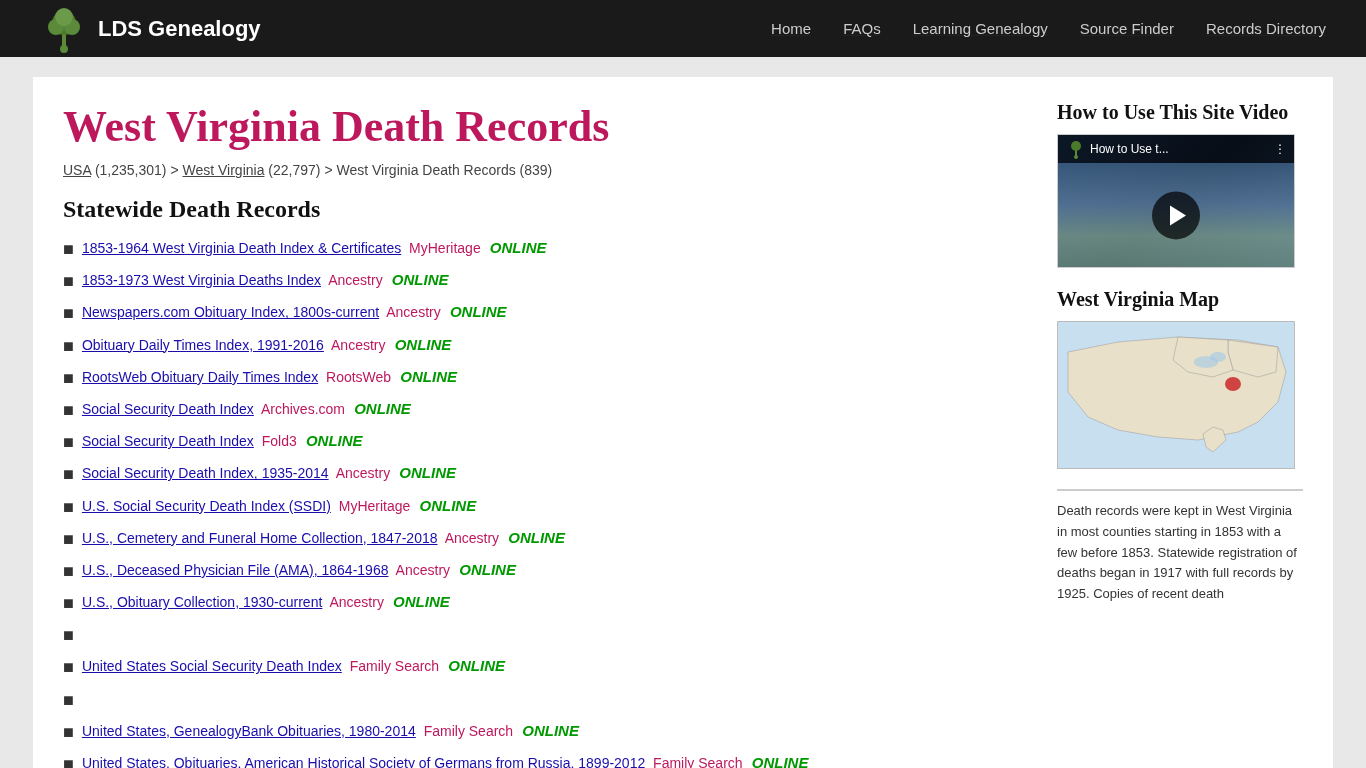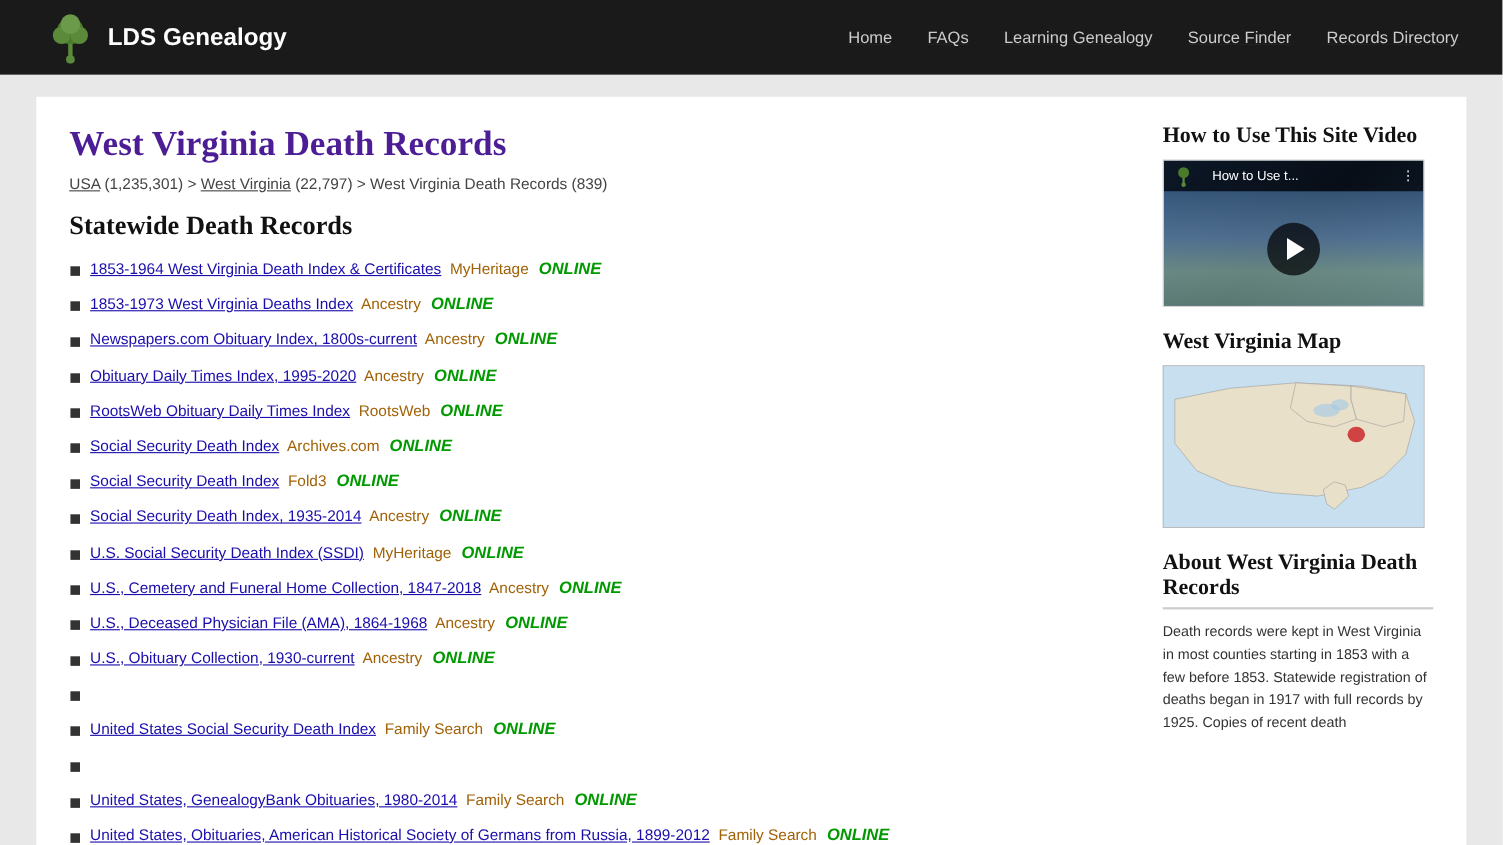--- a/index.html
+++ b/index.html
@@ -4,21 +4,21 @@
   <style>
     * { margin: 0; padding: 0; box-sizing: border-box; }
     body { font-family: Georgia, 'Times New Roman', serif; font-size: 15px; color: #222; background: #e8e8e8; }
 
     
     #header {
       background: #1a1a1a;
       display: flex;
       align-items: center;
       padding: 0 40px;
-      height: 68px;
+      height: 57px;
     }
     #logo-area {
       display: flex;
       align-items: center;
       gap: 10px;
       margin-right: auto;
     }
     #logo-icon {
       width: 48px;
       height: 48px;
@@ -58,23 +58,23 @@
       background: #fff;
       padding: 24px 30px;
     }
 
     
     #main-content {
       flex: 1;
       min-width: 0;
     }
     #page-title {
-      font-size: 32px;
-      font-weight: bold;
-      color: #4c1d95;
+      font-size: 44px;
+      font-weight: bold;
+      color: #be185d;
       font-family: Georgia, serif;
       margin-bottom: 10px;
     }
     #breadcrumb {
       font-family: Liberation Sans, sans-serif;
       font-size: 14px;
       color: #444;
       margin-bottom: 18px;
     }
     #breadcrumb a {
@@ -107,21 +107,21 @@
       font-size: 18px;
       line-height: 1.4;
       flex-shrink: 0;
     }
     .record-link {
       color: #1a0dab;
       text-decoration: underline;
       cursor: pointer;
     }
     .provider {
-      color: #a16207;
+      color: #be185d;
       margin-left: 4px;
       margin-top: 16px;
     }
     .online-badge {
       color: #009900;
       font-style: italic;
       font-weight: bold;
       font-size: 15px;
       margin-left: 5px;
     }
@@ -148,21 +148,21 @@
       overflow: hidden;
     }
     #video-top-bar {
       background: rgba(0,0,0,0.7);
       color: #fff;
       font-family: Arial, sans-serif;
       font-size: 12px;
       padding: 4px 8px;
       display: flex;
       align-items: center;
-      gap: 16px;
+      gap: 4px;
     }
     #video-play-btn {
       position: absolute;
       top: 50%;
       left: 50%;
       transform: translate(-50%, -20%);
       width: 48px;
       height: 48px;
       background: rgba(0,0,0,0.7);
       border-radius: 50%;
@@ -271,21 +271,21 @@
           <li>
             <span class="bullet">■</span>
             <span><a class="record-link">1853-1973 West Virginia Deaths Index</a><span class="provider"> Ancestry</span><span class="online-badge"> ONLINE</span></span>
           </li>
           <li>
             <span class="bullet">■</span>
             <span><a class="record-link">Newspapers.com Obituary Index, 1800s-current</a><span class="provider"> Ancestry</span><span class="online-badge"> ONLINE</span></span>
           </li>
           <li>
             <span class="bullet">■</span>
-            <span><a class="record-link">Obituary Daily Times Index, 1995-2020</a><span class="provider"> Ancestry</span><span class="online-badge"> ONLINE</span></span>
+            <span><a class="record-link">Obituary Daily Times Index, 1991-2016</a><span class="provider"> Ancestry</span><span class="online-badge"> ONLINE</span></span>
           </li>
           <li>
             <span class="bullet">■</span>
             <span><a class="record-link">RootsWeb Obituary Daily Times Index</a><span class="provider"> RootsWeb</span><span class="online-badge"> ONLINE</span></span>
           </li>
           <li>
             <span class="bullet">■</span>
             <span><a class="record-link">Social Security Death Index</a><span class="provider"> Archives.com</span><span class="online-badge"> ONLINE</span></span>
           </li>
           <li>
@@ -365,19 +365,18 @@
 
           <ellipse cx="175" cy="62" rx="8" ry="7" fill="#cc3333" opacity="0.9"></ellipse>
 
           <path class="map-state" d="M155,105 L165,108 L168,118 L155,130 L148,125 L145,112 Z"></path>
 
           <ellipse cx="148" cy="40" rx="12" ry="6" fill="#a0c8e8" opacity="0.6"></ellipse>
           <ellipse cx="160" cy="35" rx="8" ry="5" fill="#a0c8e8" opacity="0.6"></ellipse>
         </svg>
       </div>
 
-      <h3 id="about-wv-title">About West Virginia Death Records</h3>
       <hr id="about-wv-divider">
       <p id="about-wv-text">Death records were kept in West Virginia in most counties starting in 1853 with a few before 1853. Statewide registration of deaths began in 1917 with full records by 1925. Copies of recent death</p>
     </aside>
 
   </div>
 </div>
 
 </body></html>

